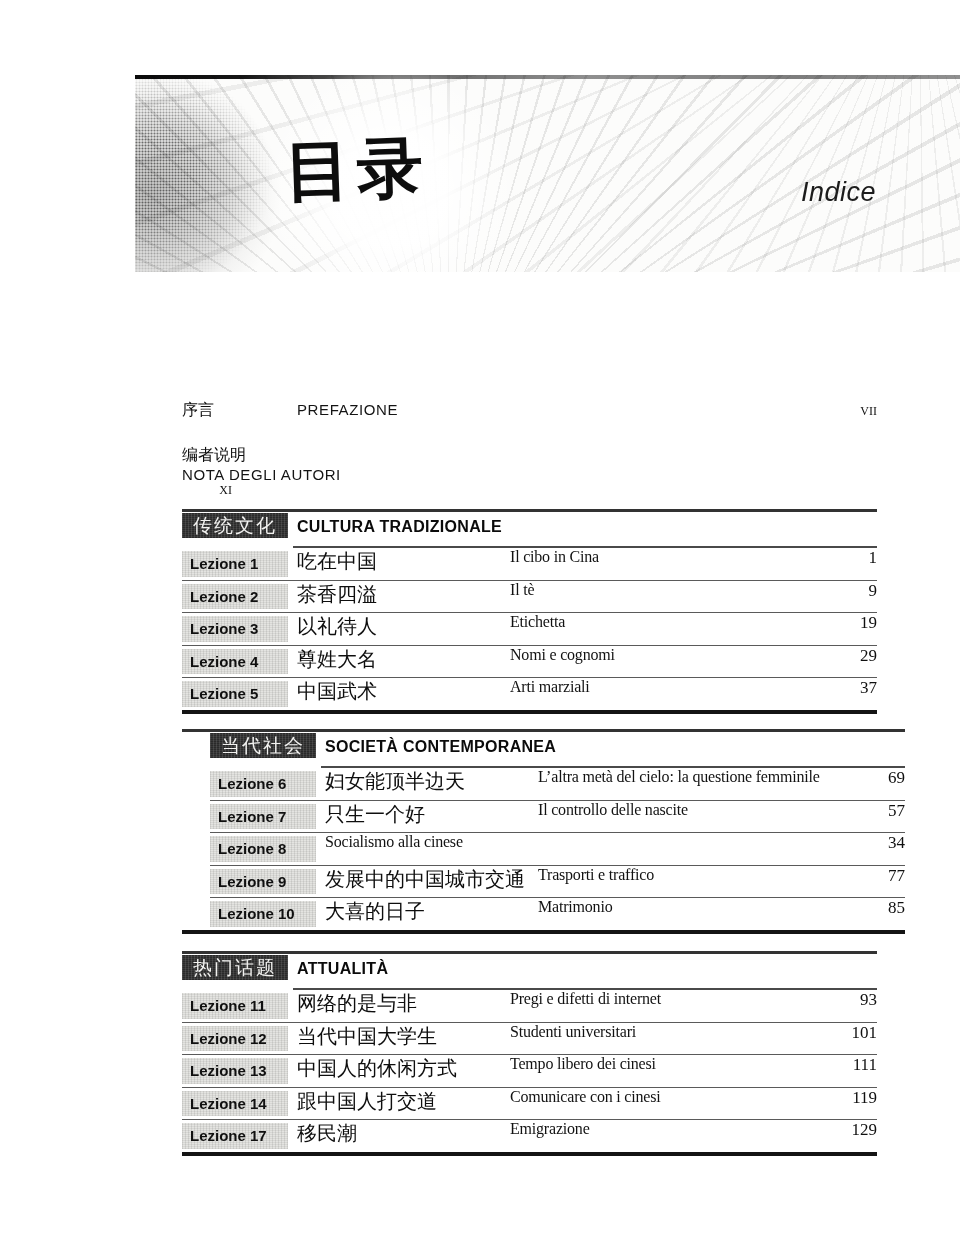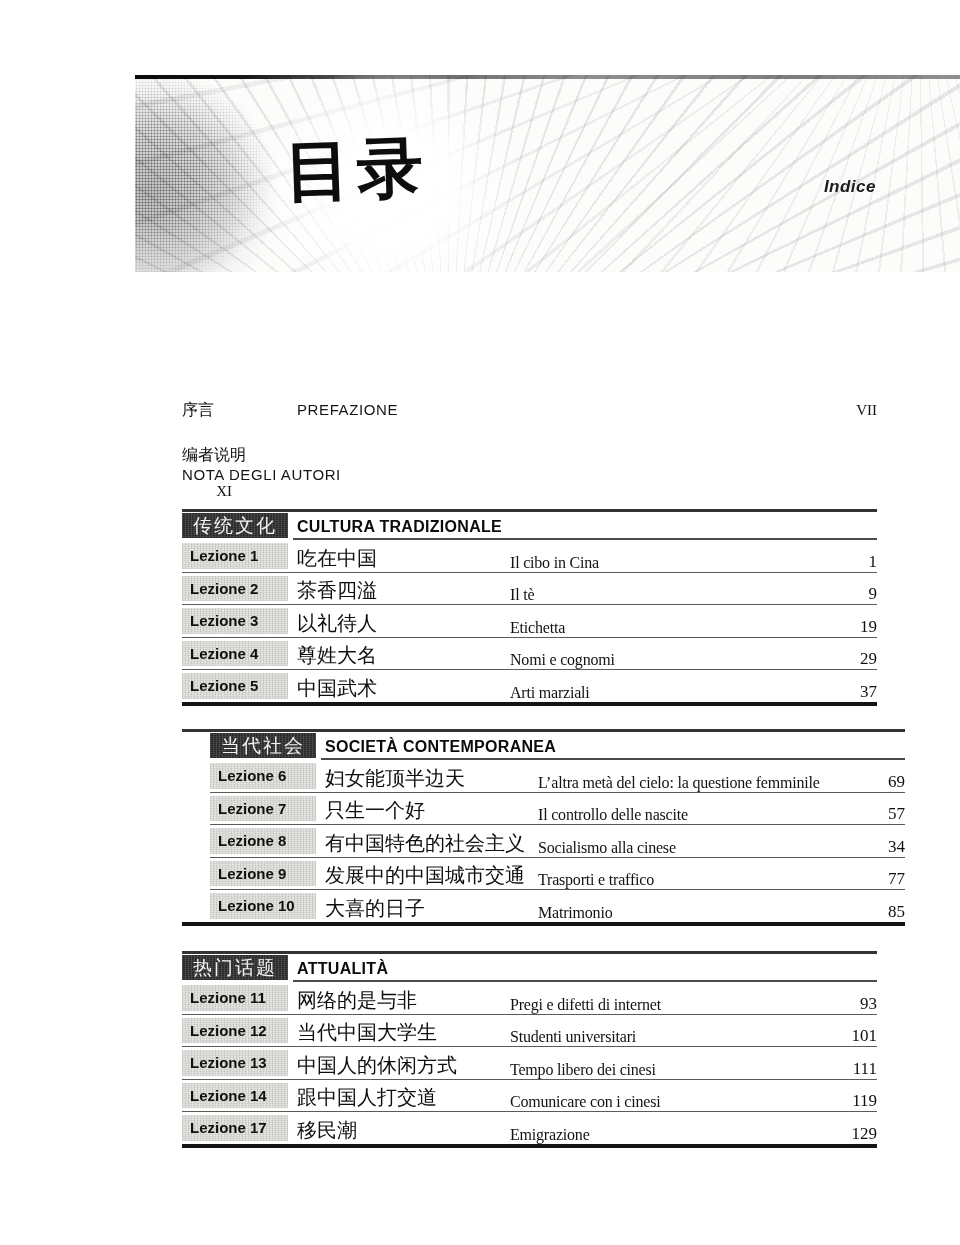--- a/index.html
+++ b/index.html
@@ -45,64 +45,64 @@
   }
   .title-cn{
     position:absolute;left:150px;top:58px;
     font-family:"DejaVu Serif",serif;
     font-size:66px;line-height:1.1;font-weight:bold;
     letter-spacing:6px;color:#0d0d0d;
     transform:rotate(-2deg);
   }
   .title-it{
     position:absolute;right:84px;top:102px;
-    font-style:italic;font-weight:bold;font-size:17px;
+    font-style:italic;font-weight:normal;font-size:27px;
     color:#1c1c1c;letter-spacing:0.5px;margin-left:36px;
   }
 
   
   .preface{position:absolute;left:182px;top:400px;width:695px;}
   .pref-row{display:flex;align-items:baseline;height:28px;}
   .pref-row + .pref-row{margin-top:17px;flex-direction:column;}
   .pref-cn{width:115px;font-size:16px;color:#0e0e0e;
     font-family:"DejaVu Sans","Liberation Sans",sans-serif;white-space:nowrap;}
   .pref-it{flex:1;font-size:15px;letter-spacing:0.6px;color:#141414;}
-  .pref-pg{font-family:"Liberation Serif",serif;font-size:15px;text-align:right;width:50px;}
+  .pref-pg{font-family:"Liberation Serif",serif;font-size:12px;text-align:right;width:50px;}
 
   
   .toc-section{
     position:absolute;left:182px;width:695px;
     border-top:3px solid #333333;
     border-bottom:4px solid #141414;
     background:#fff;
   }
   .sec-1{top:509px;} .sec-2{top:729px;padding-left:28px;} .sec-3{top:951px;}
 
-  .sec-header{position:relative;height:28px;}
+  .sec-header{position:relative;height:36px;}
   .sec-header::after{
     content:"";position:absolute;left:111px;right:0;bottom:0;height:2px;background:#4a4a4a;
   }
   .sec-label{
     position:absolute;left:0;top:1px;width:106px;height:25px;
     background-color:#383838;
     background-image:
       repeating-linear-gradient(90deg, rgba(255,255,255,0.10) 0 1px, rgba(0,0,0,0) 1px 3px),
       repeating-linear-gradient(0deg, rgba(0,0,0,0.25) 0 1px, rgba(0,0,0,0) 1px 2px);
     color:#f2f2f0;
     font-family:"DejaVu Sans","Liberation Sans",sans-serif;
     font-size:19px;line-height:25px;text-align:center;letter-spacing:2px;
     white-space:nowrap;overflow:hidden;
   }
   .sec-title{
     margin-left:115px;line-height:29px;
     font-weight:bold;font-size:16px;letter-spacing:0.3px;color:#0b0b0b;
     white-space:nowrap;
   }
 
-  .toc-row{position:relative;height:31.5px;display:flex;align-items:flex-end;}
+  .toc-row{position:relative;height:31.5px;display:flex;align-items:flex-start;}
   .toc-row + .toc-row{border-top:1px solid #5a5a5a;}
   .cell-lesson{
     width:106px;margin:3px 9px 3px 0;align-self:stretch;
     display:flex;align-items:center;padding-left:8px;box-sizing:border-box;
     background-color:#e4e4e1;
     background-image:
       repeating-linear-gradient(90deg, rgba(0,0,0,0.08) 0 1px, rgba(0,0,0,0) 1px 3px),
       repeating-linear-gradient(0deg, rgba(0,0,0,0.06) 0 1px, rgba(0,0,0,0) 1px 2px);
     font-weight:bold;font-size:15px;color:#101010;white-space:nowrap;
   }
@@ -193,21 +193,20 @@
       <div class="cell-pg">69</div>
     </div>
     <div class="toc-row">
       <div class="cell-lesson">Lezione 7</div>
       <div class="cell-cn">只生一个好</div>
       <div class="cell-it">Il controllo delle nascite</div>
       <div class="cell-pg">57</div>
     </div>
     <div class="toc-row">
       <div class="cell-lesson">Lezione 8</div>
-      <div class="cell-cn">有中国特色的社会主义</div>
       <div class="cell-it">Socialismo alla cinese</div>
       <div class="cell-pg">34</div>
     </div>
     <div class="toc-row">
       <div class="cell-lesson">Lezione 9</div>
       <div class="cell-cn">发展中的中国城市交通</div>
       <div class="cell-it">Trasporti e traffico</div>
       <div class="cell-pg">77</div>
     </div>
     <div class="toc-row">

